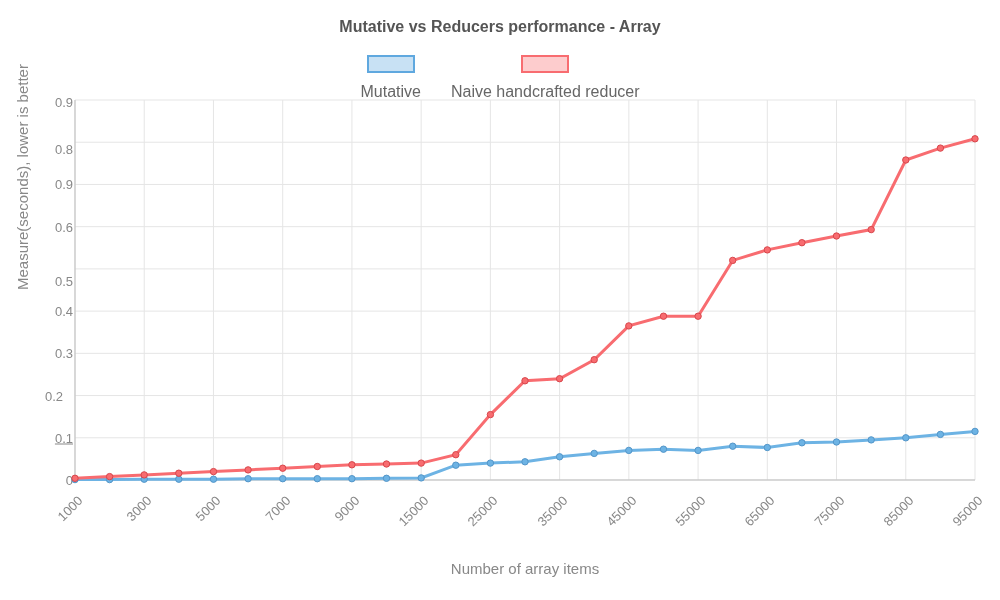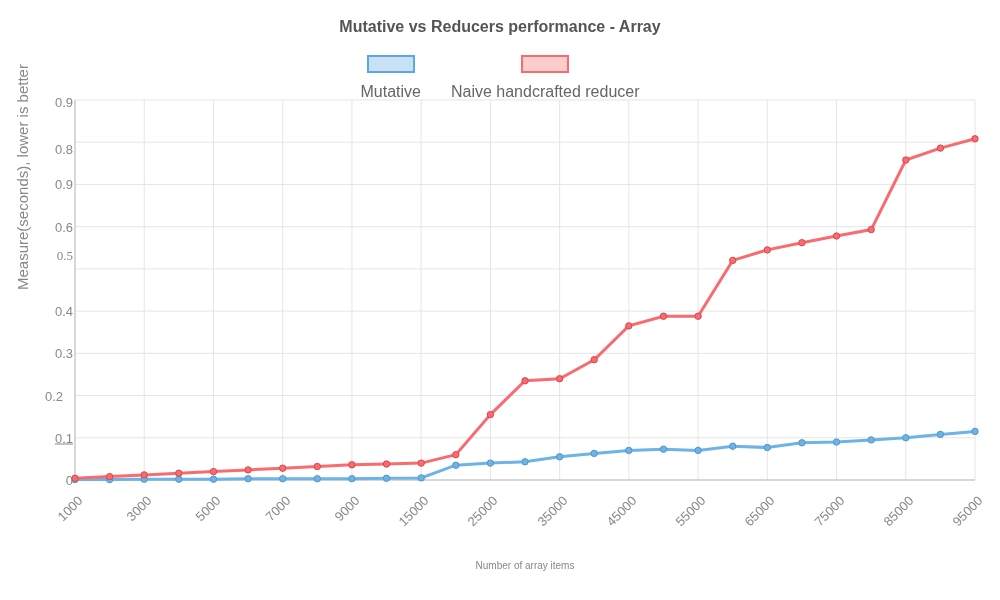--- a/index.html
+++ b/index.html
@@ -65,21 +65,21 @@
     font-size: 15px;
     color: #888;
     white-space: nowrap;
   }
   .x-label {
     position: absolute;
     left: 75px;
     width: 900px;
     top: 560px;
     text-align: center;
-    font-size: 10px;
+    font-size: 15px;
     color: #888;
   }
   .y-ticks {
     position: absolute;
     left: 35px;
     top: 100px;
     width: 38px;
     height: 380px;
     font-size: 13px;
     color: #888;
@@ -132,21 +132,21 @@
 </div>
 
 <div class="y-label">Measure(seconds), lower is better</div>
 
 <div class="y-ticks" id="y-ticks">
     <div class="y-tick" style="top: 380px;">0</div>
     <div class="y-tick" style="top: 337.778px; text-decoration: underline;">0.1</div>
     <div class="y-tick" style="top: 295.556px; text-align: center;">0.2</div>
     <div class="y-tick" style="top: 253.333px;">0.3</div>
     <div class="y-tick" style="top: 211.111px;">0.4</div>
-    <div class="y-tick" style="top: 156px; font-family: Liberation Serif, serif;">0.5</div>
+    <div class="y-tick" style="top: 181px;">0.5</div>
     <div class="y-tick" style="top: 126.667px;">0.6</div>
     <div class="y-tick" style="top: 84.4444px;">0.9</div>
     <div class="y-tick" style="top: 49px;">0.8</div>
     <div class="y-tick" style="top: 2px;">0.9</div>
   </div>
 
 <div class="plot-area">
   <svg class="plot" id="plot-svg">
       <line x1="0" y1="380" x2="900" y2="380" class="grid-line"></line>
       <line x1="0" y1="337.77777777777777" x2="900" y2="337.77777777777777" class="grid-line"></line>

